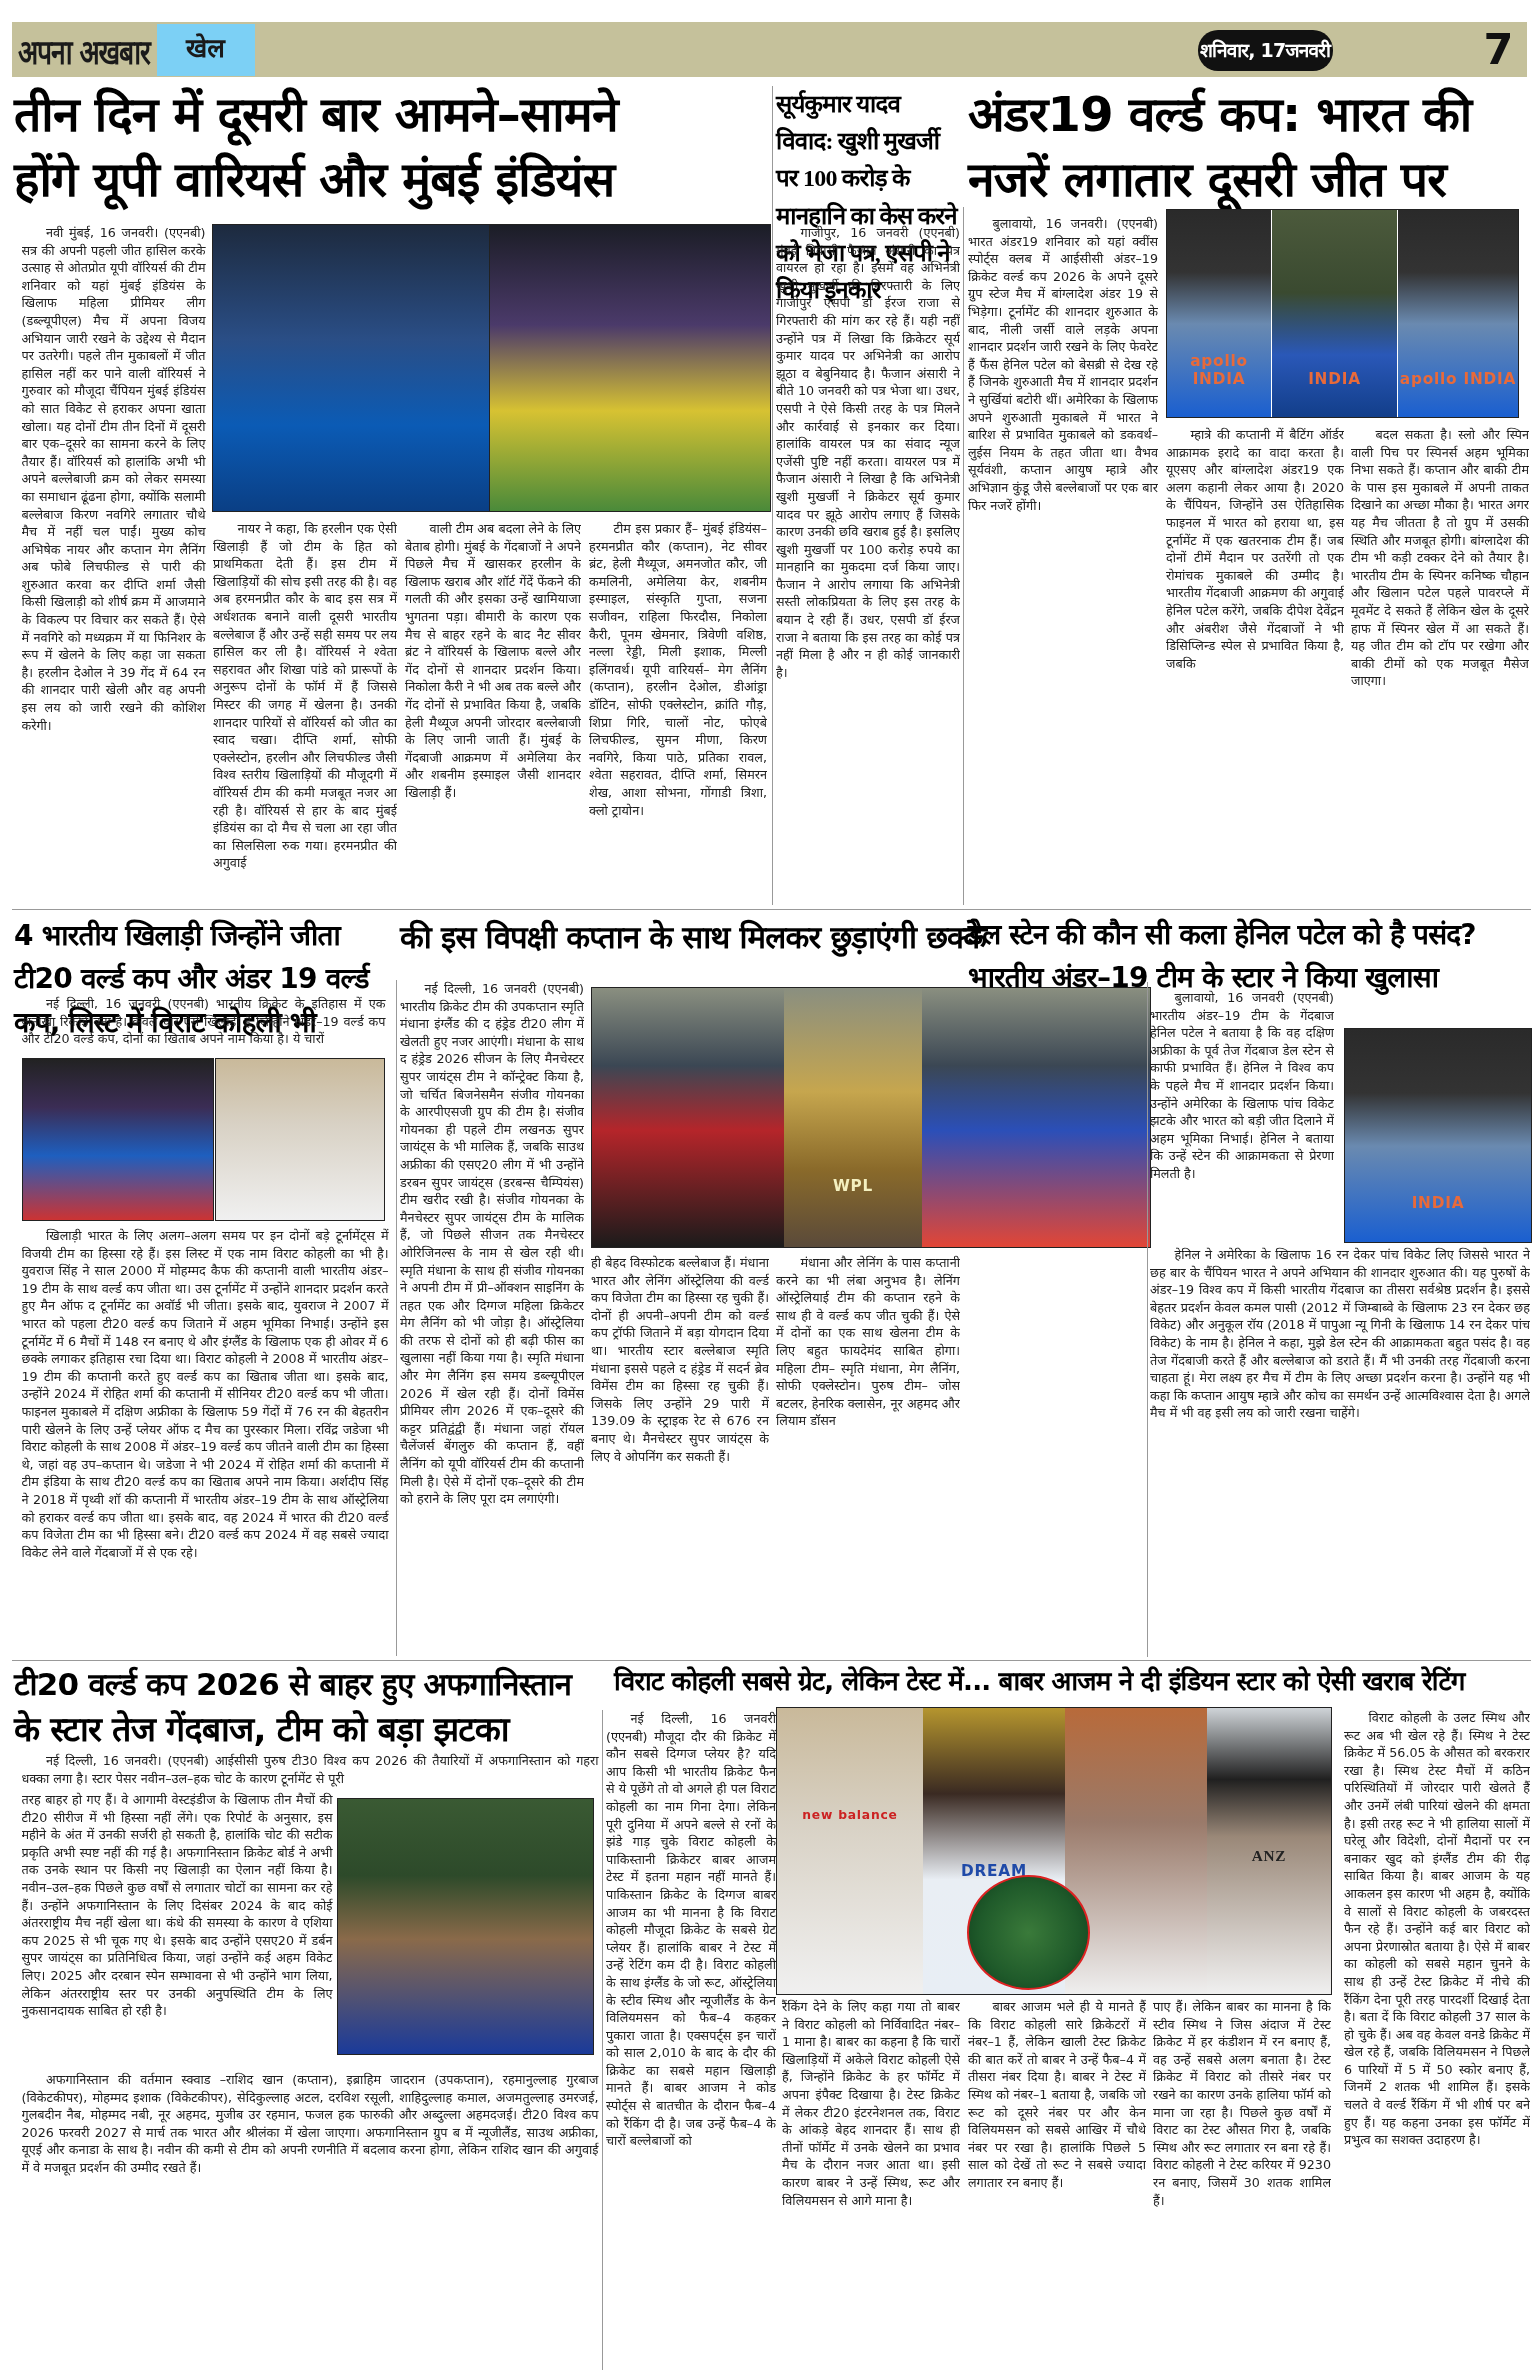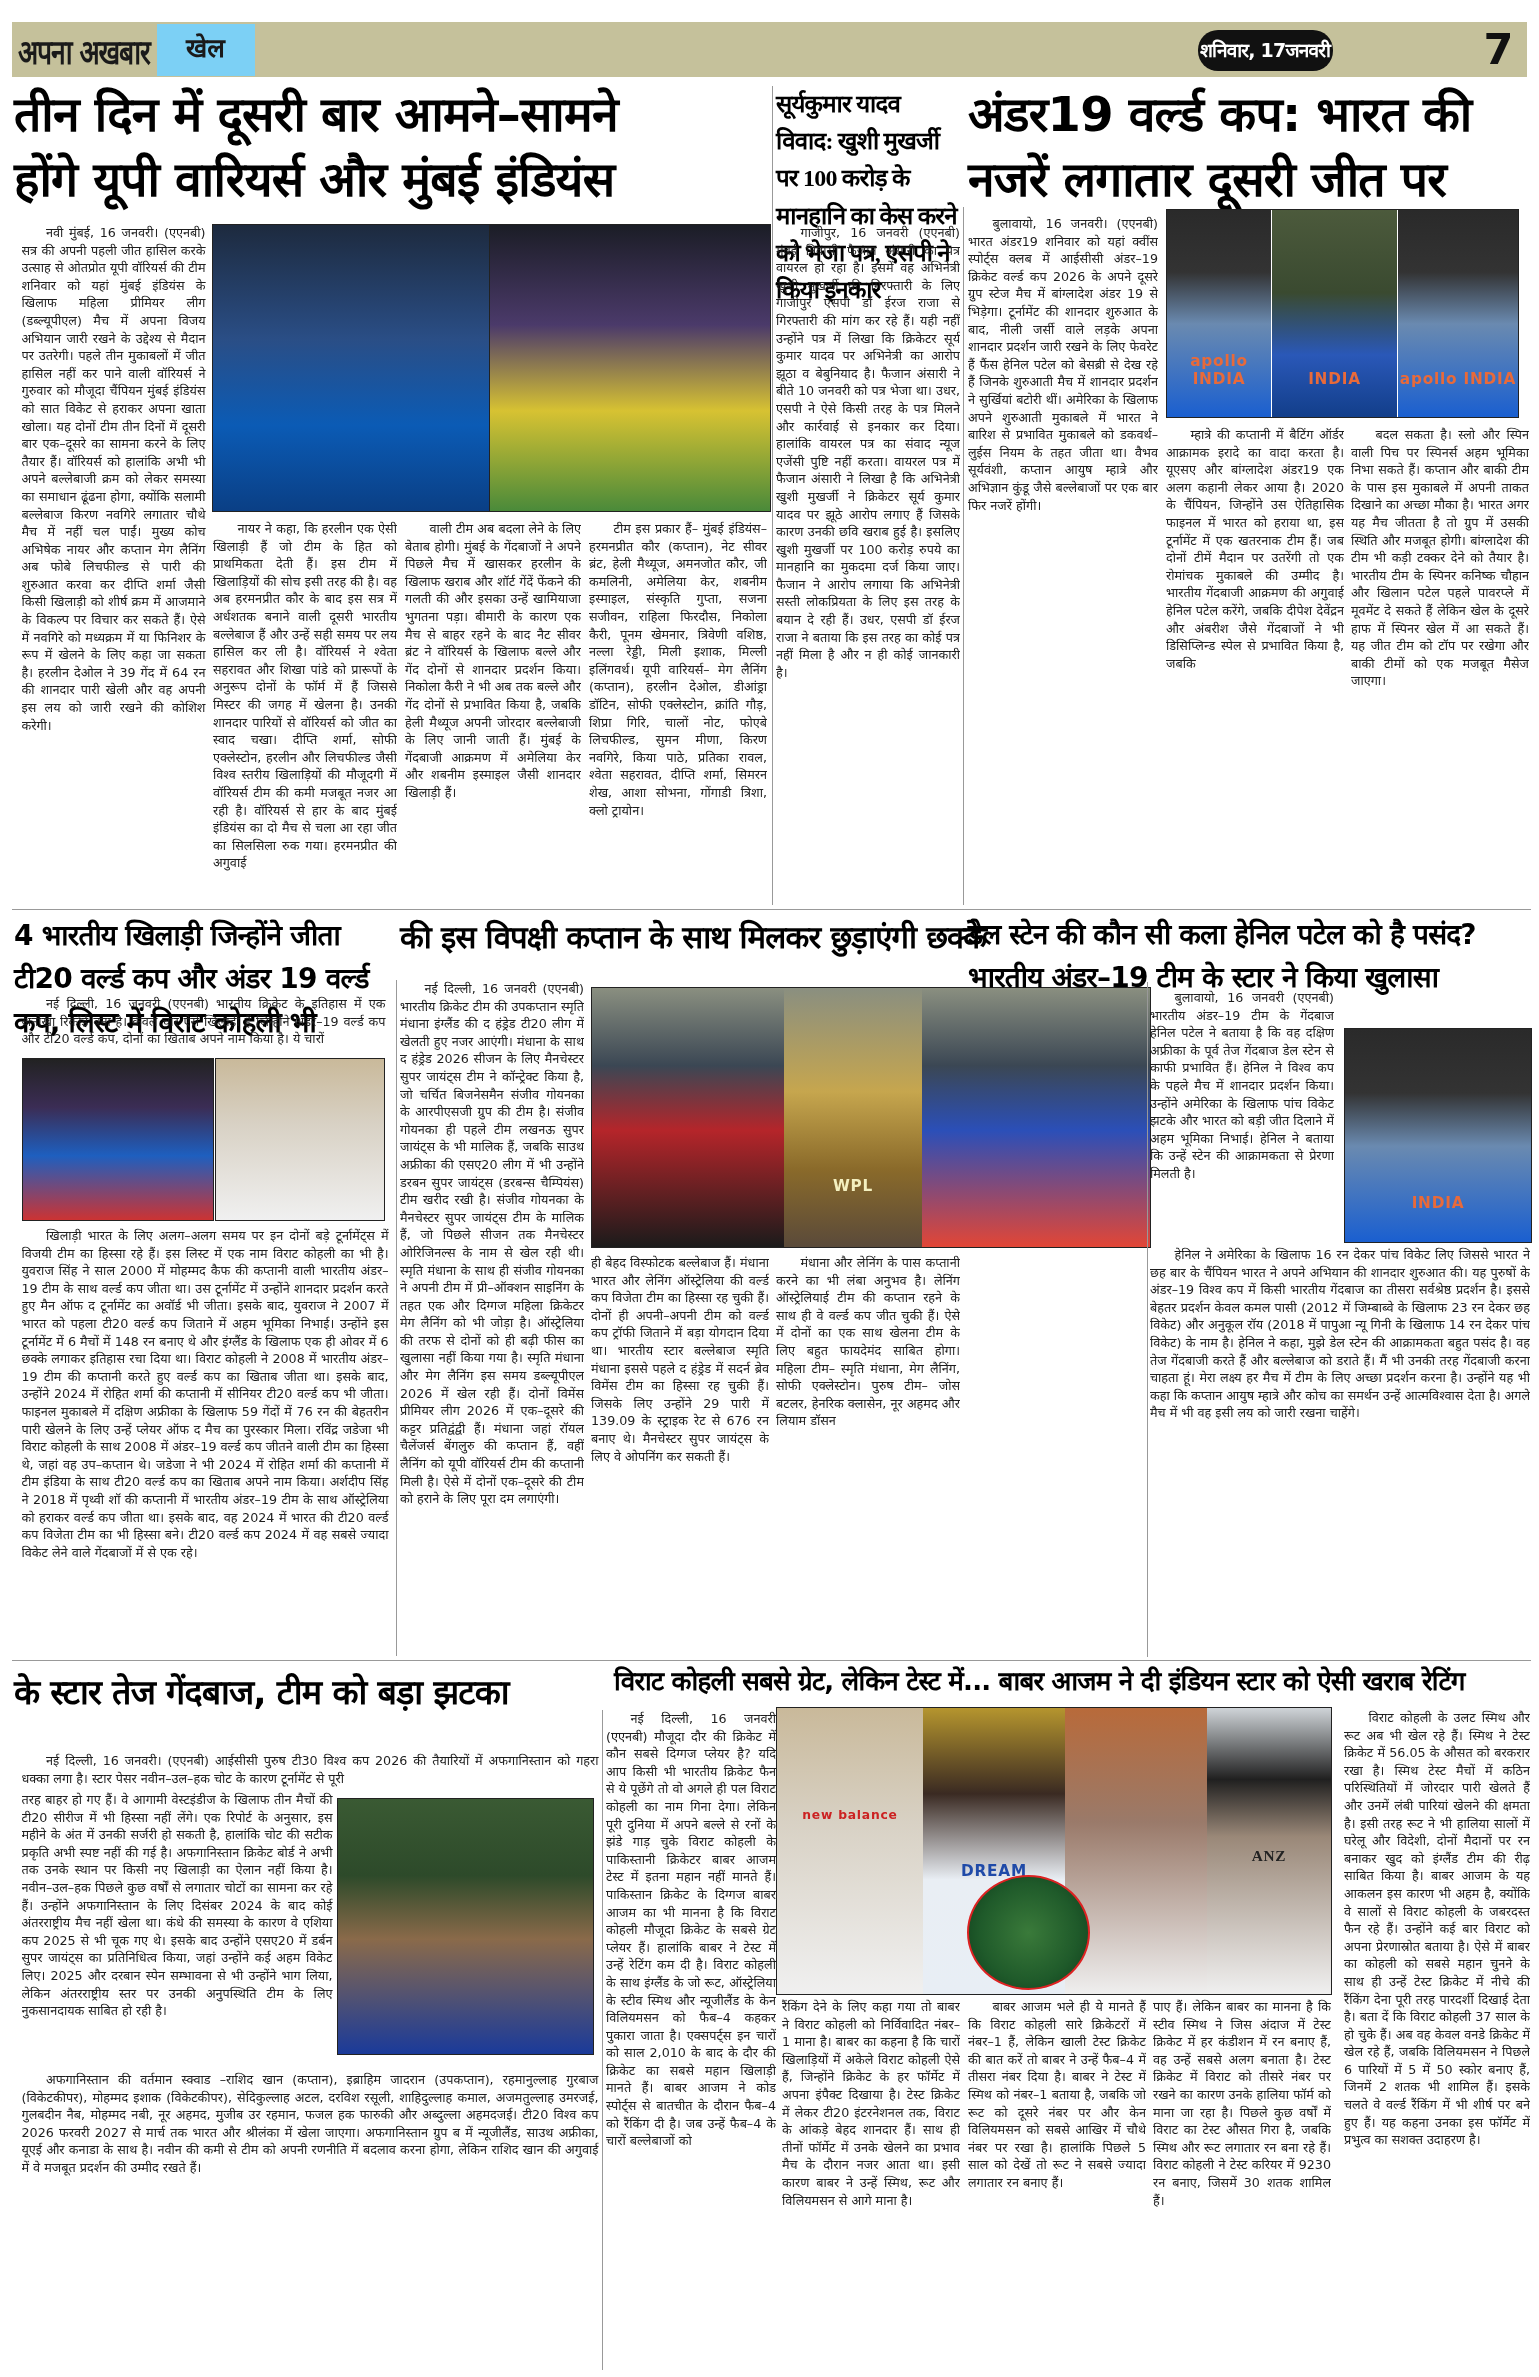--- a/index.html
+++ b/index.html
@@ -146,20 +146,21 @@
 <div class="photo" style="left:1344px; top:1028px; width:188px; height:215px;">
   <div class="ph u19" style="left:0; right:0;">
       <div class="ph-label">INDIA</div>
     </div>
 </div>
 <div class="body" style="left:1150px; top:1246px; width:380px; height:410px;">
   <p>हेनिल ने अमेरिका के खिलाफ 16 रन देकर पांच विकेट लिए जिससे भारत ने छह बार के चैंपियन भारत ने अपने अभियान की शानदार शुरुआत की। यह पुरुषों के अंडर–19 विश्व कप में किसी भारतीय गेंदबाज का तीसरा सर्वश्रेष्ठ प्रदर्शन है। इससे बेहतर प्रदर्शन केवल कमल पासी (2012 में जिम्बाब्वे के खिलाफ 23 रन देकर छह विकेट) और अनुकूल रॉय (2018 में पापुआ न्यू गिनी के खिलाफ 14 रन देकर पांच विकेट) के नाम है। हेनिल ने कहा, मुझे डेल स्टेन की आक्रामकता बहुत पसंद है। वह तेज गेंदबाजी करते हैं और बल्लेबाज को डराते हैं। मैं भी उनकी तरह गेंदबाजी करना चाहता हूं। मेरा लक्ष्य हर मैच में टीम के लिए अच्छा प्रदर्शन करना है। उन्होंने यह भी कहा कि कप्तान आयुष म्हात्रे और कोच का समर्थन उन्हें आत्मविश्वास देता है। अगले मैच में भी वह इसी लय को जारी रखना चाहेंगे।</p>
 </div>
 
 <div class="headline h-md" style="left:14px; top:1666px; width:759px; font-size:31px;">
+  <div>टी20 वर्ल्ड कप 2026 से बाहर हुए अफगानिस्तान</div>
   <div style="margin-top:6.1px; font-size:34px;">के स्टार तेज गेंदबाज, टीम को बड़ा झटका</div>
 </div>
 <div class="body" style="left:21.5px; top:1752px; width:577px; height:37px;">
   <p>नई दिल्ली, 16 जनवरी। (एएनबी) आईसीसी पुरुष टी30 विश्व कप 2026 की तैयारियों में अफगानिस्तान को गहरा धक्का लगा है। स्टार पेसर नवीन–उल–हक चोट के कारण टूर्नामेंट से पूरी</p>
 </div>
 <div class="body" style="left:21.5px; top:1791px; width:311px; height:276px;">
   <p style="text-indent:0;">तरह बाहर हो गए हैं। वे आगामी वेस्टइंडीज के खिलाफ तीन मैचों की टी20 सीरीज में भी हिस्सा नहीं लेंगे। एक रिपोर्ट के अनुसार, इस महीने के अंत में उनकी सर्जरी हो सकती है, हालांकि चोट की सटीक प्रकृति अभी स्पष्ट नहीं की गई है। अफगानिस्तान क्रिकेट बोर्ड ने अभी तक उनके स्थान पर किसी नए खिलाड़ी का ऐलान नहीं किया है। नवीन–उल–हक पिछले कुछ वर्षों से लगातार चोटों का सामना कर रहे हैं। उन्होंने अफगानिस्तान के लिए दिसंबर 2024 के बाद कोई अंतरराष्ट्रीय मैच नहीं खेला था। कंधे की समस्या के कारण वे एशिया कप 2025 से भी चूक गए थे। इसके बाद उन्होंने एसए20 में डर्बन सुपर जायंट्स का प्रतिनिधित्व किया, जहां उन्होंने कई अहम विकेट लिए। 2025 और दरबान स्पेन सम्भावना से भी उन्होंने भाग लिया, लेकिन अंतरराष्ट्रीय स्तर पर उनकी अनुपस्थिति टीम के लिए नुकसानदायक साबित हो रही है।</p>
 </div>
 <div class="photo" style="left:337px; top:1798px; width:257px; height:257px;">
   <div class="ph afg" style="left:0; right:0;"></div>

